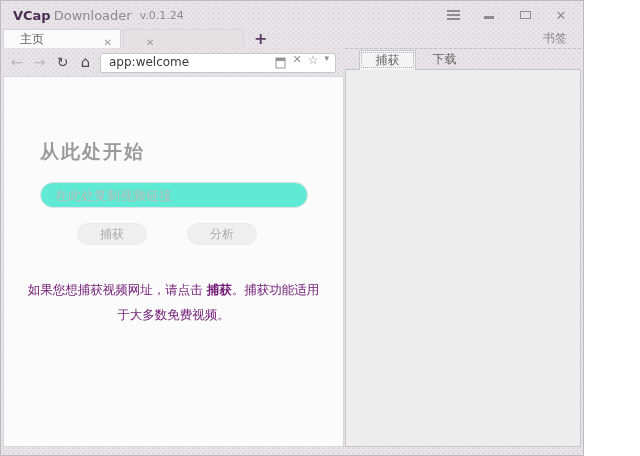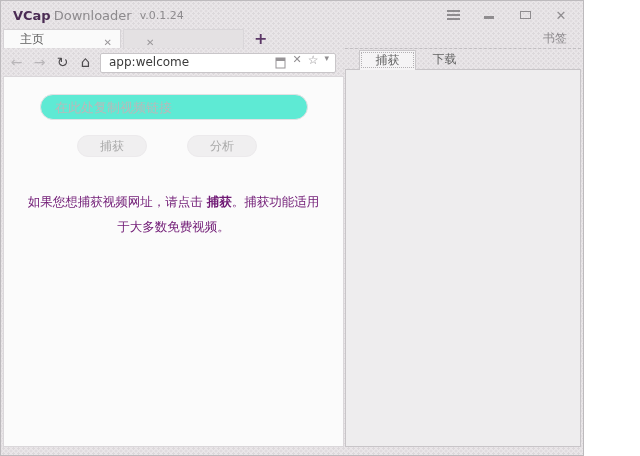--- a/index.html
+++ b/index.html
@@ -147,20 +147,21 @@
                 <rect x="1" y="1" width="9" height="3" fill="#979497"></rect>
               </svg>
           </span>
           <span class="addr-icon">✕</span>
           <span class="addr-icon star">☆</span>
           <span class="addr-icon caret">▾</span>
         </div>
       </div>
 
       <div class="webview">
+        <div class="heading">从此处开始</div>
         <input class="link-input" type="text" placeholder="在此处复制视频链接" style="">
         <div class="btn-row">
           <button class="pill-btn">捕获</button>
           <button class="pill-btn">分析</button>
         </div>
         <p class="help-text"><span>如果您想捕获视频网址，请点击 </span><b>捕获</b><span>。捕获功能适用于大多数免费视频。</span></p>
       </div>
     </div>
 
     <div class="right-pane">

